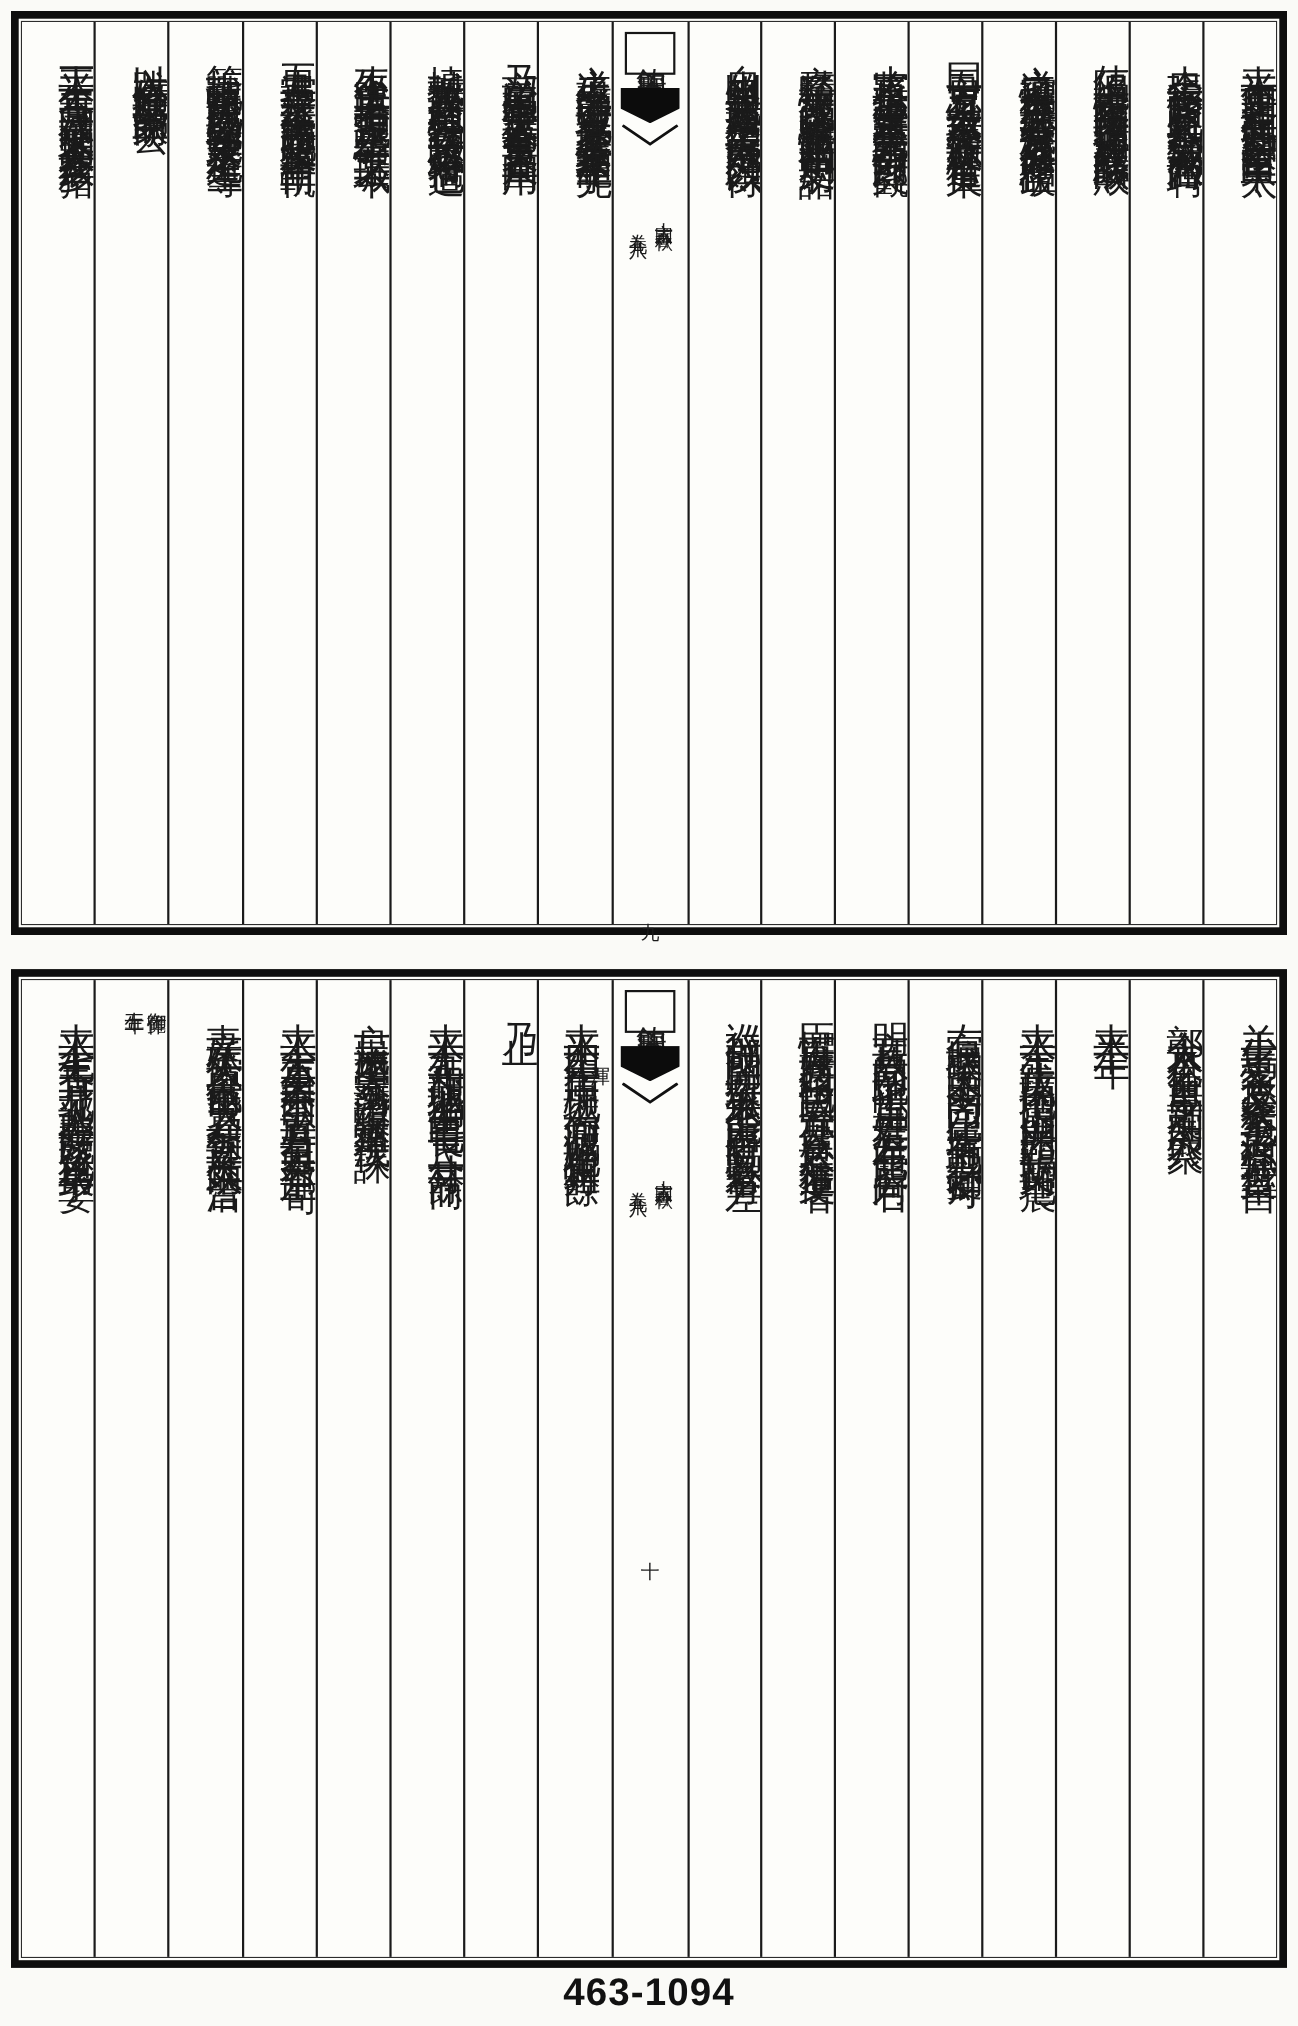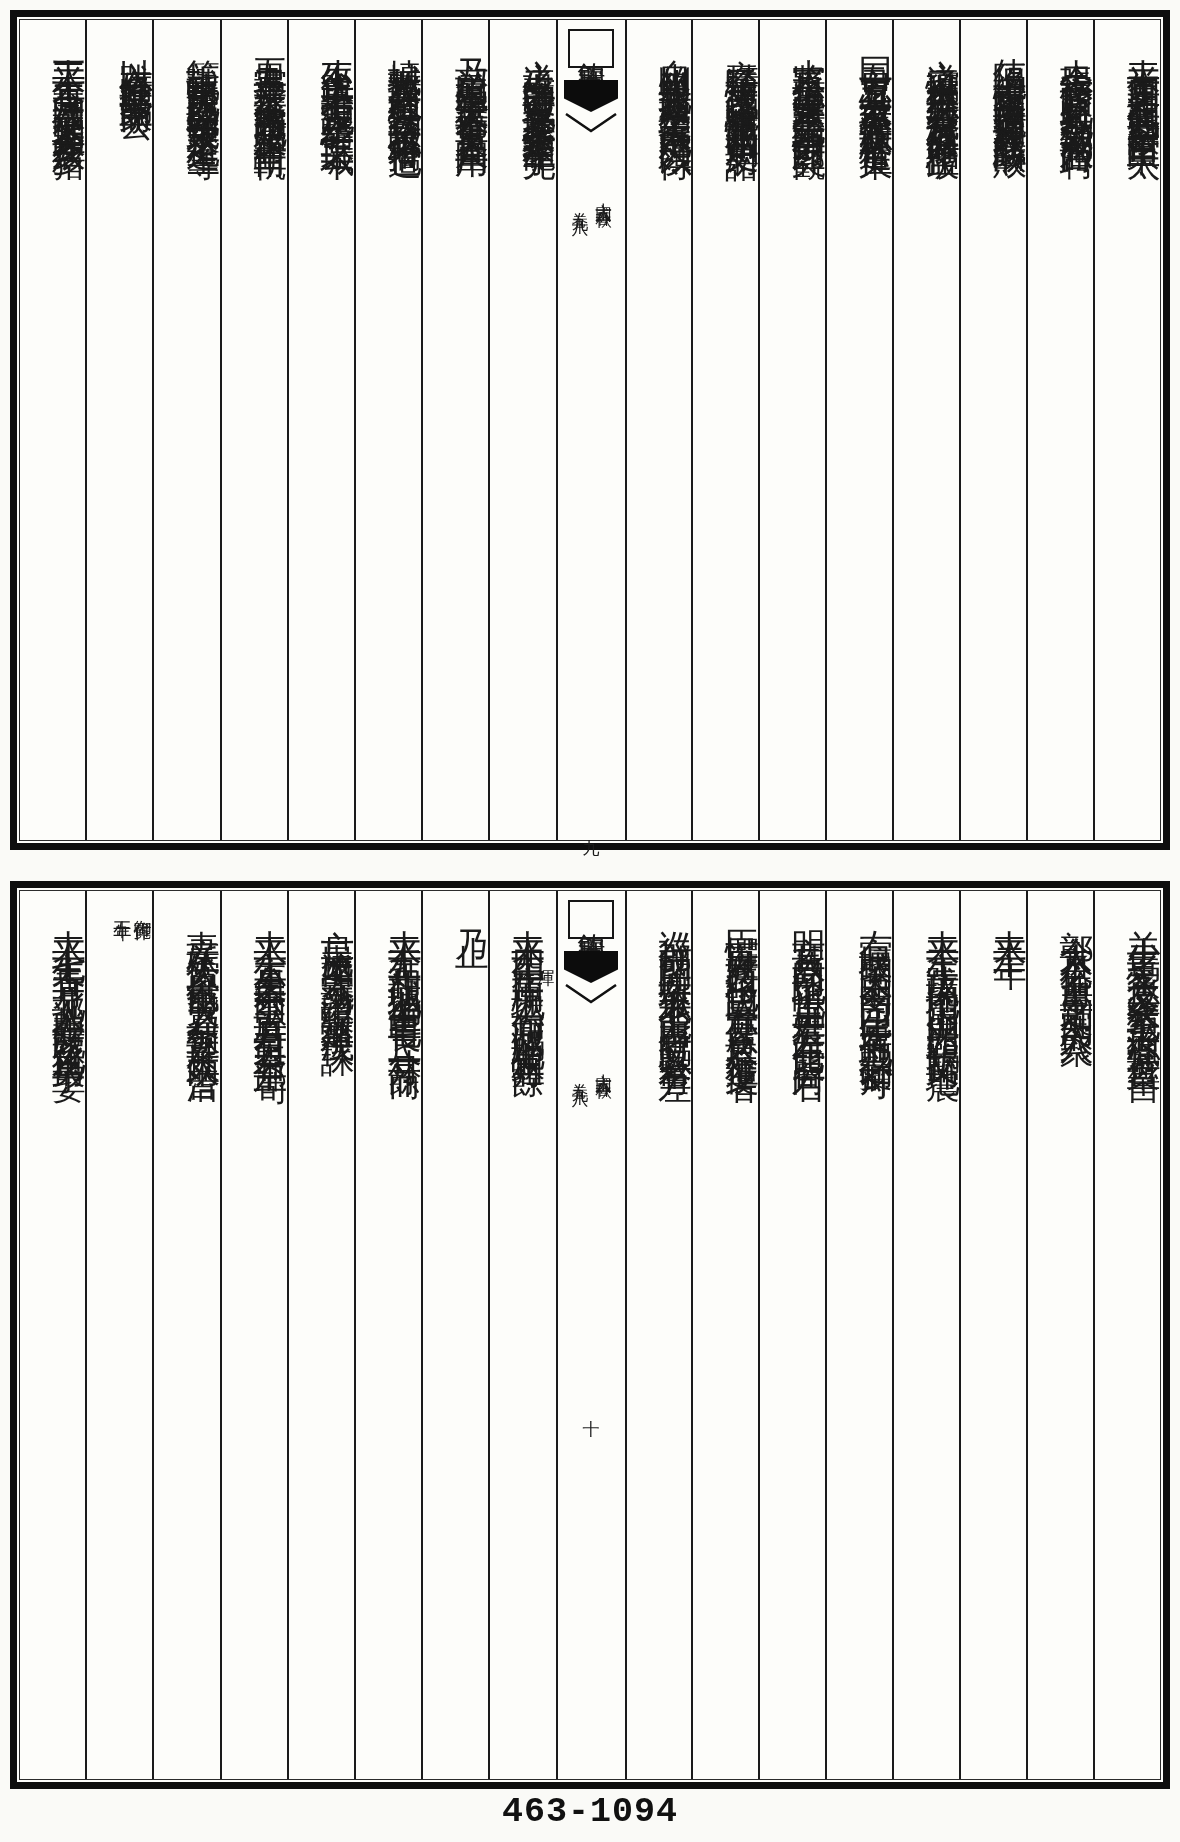--- a/index.html
+++ b/index.html
@@ -94,21 +94,21 @@
     writing-mode:vertical-rl;text-orientation:upright;
     font-size:17px;line-height:1;
   }
   .block-a .folio{margin-bottom:14px;}
   .block-b .folio{margin-bottom:372px;}
 
   
   .footer{
     position:absolute;left:0;top:1792px;width:100%;
     text-align:center;
-    font-family:Liberation Mono, monospace;
+    font-family:Liberation Sans, sans-serif;
     font-weight:bold;
     font-size:35px;letter-spacing:1px;
     color:#111;
   }
 </style>
 </head>
 <body>
 
 <div class="page">
 

